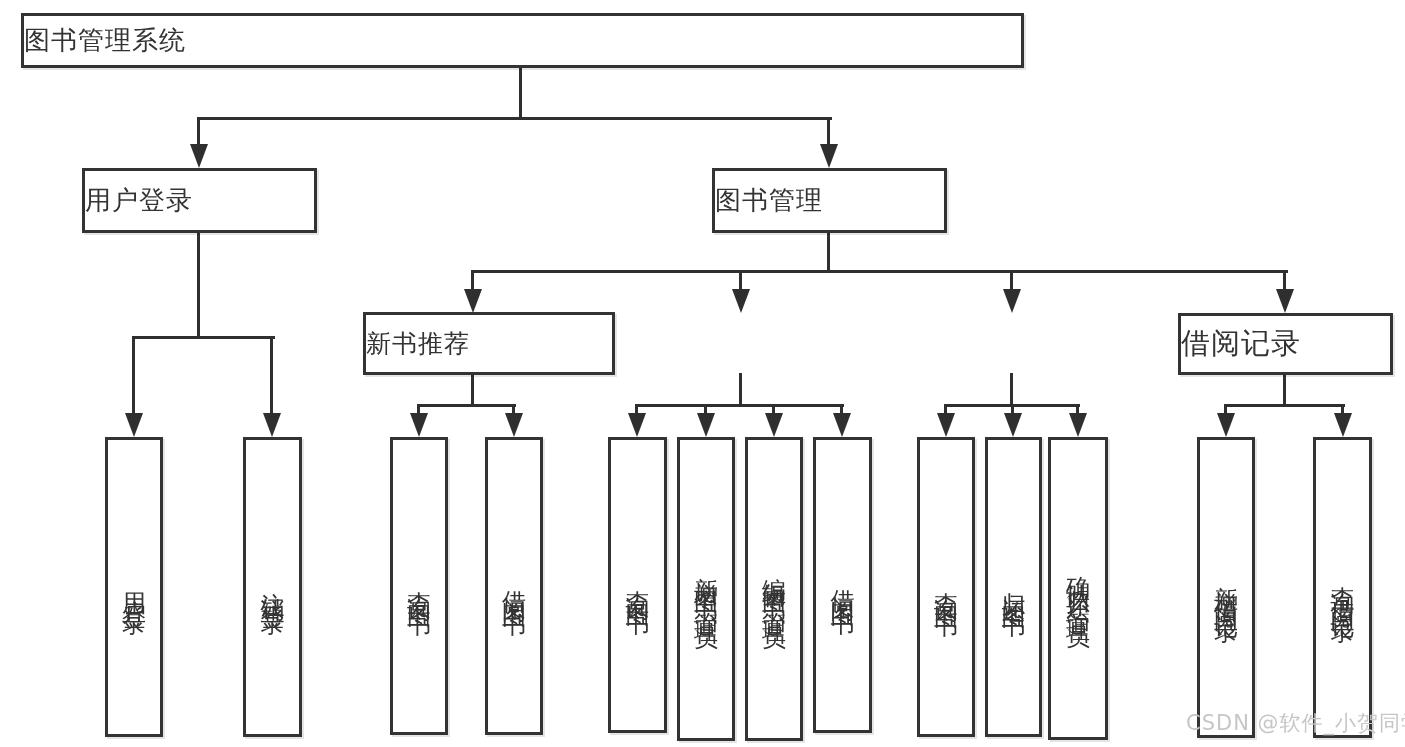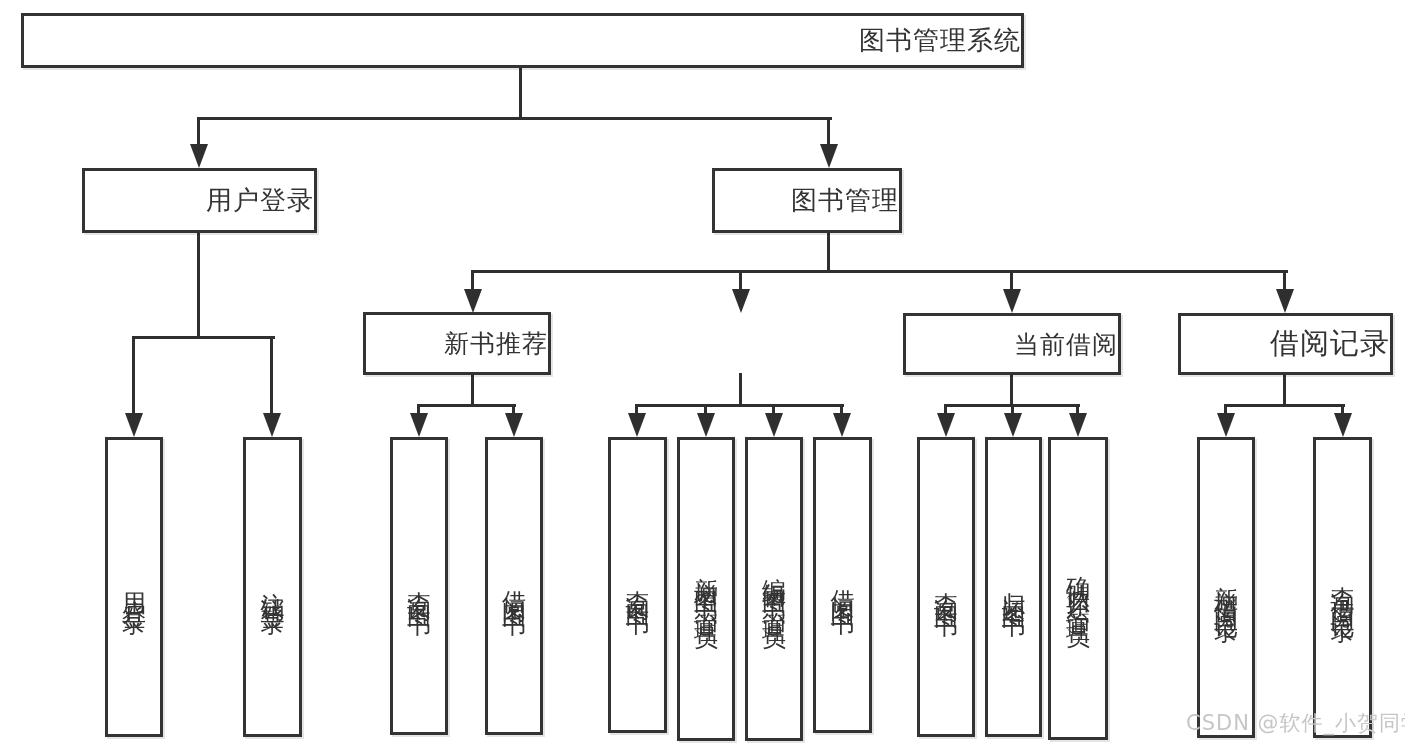--- a/index.html
+++ b/index.html
@@ -2,21 +2,21 @@
 <html><head>
 <meta charset="utf-8">
 <style>
   html,body{margin:0;padding:0;background:#fff;}
   .stage{
     position:relative;width:1405px;height:747px;background:#ffffff;
     font-family:"DejaVu Sans","Liberation Sans",sans-serif;overflow:hidden;
   }
   .hbox{
     position:absolute;box-sizing:border-box;background:#ffffff;
-    border:3px solid #333333;display:flex;align-items:center;justify-content:flex-end;
+    border:3px solid #333333;display:flex;align-items:center;justify-content:flex-start;
     font-size:26px;color:#333333;letter-spacing:1px;white-space:nowrap;
     box-shadow:2px 2px 0 rgba(0,0,0,0.10);z-index:2;
   }
   .vbox{
     position:absolute;box-sizing:border-box;background:#ffffff;
     border:3px solid #333333;display:flex;align-items:center;justify-content:center;
     box-shadow:2px 2px 0 rgba(0,0,0,0.10);z-index:2;
   }
   .vbox span{
     writing-mode:vertical-rl;text-orientation:mixed;
@@ -39,29 +39,26 @@
 
 <div class="stage">
 
   <div class="hbox" style="left:21px;top:13px;width:1003px;height:55px">
     <span>图书管理系统</span>
   </div>
 
   <div class="hbox" style="left:82px;top:168px;width:235px;height:65px">
     <span>用户登录</span>
   </div>
-  <div class="hbox" style="left:712px;top:168px;width:190px;height:65px">
+  <div class="hbox" style="left:712px;top:168px;width:235px;height:65px">
     <span>图书管理</span>
   </div>
 
-  <div class="hbox" style="left:363px;top:312px;width:188px;height:63px;font-size:25px">
+  <div class="hbox" style="left:363px;top:312px;width:252px;height:63px;font-size:25px">
     <span>新书推荐</span>
-  </div>
-  <div class="hbox" style="left:903px;top:313px;width:218px;height:62px;font-size:25px">
-    <span>当前借阅</span>
   </div>
   <div class="hbox" style="left:1178px;top:313px;width:215px;height:62px;font-size:29px">
     <span>借阅记录</span>
   </div>
 
   <div class="vbox" style="left:105px;top:437px;width:58px;height:300px">
     <span>用户登录</span>
   </div>
   <div class="vbox" style="left:243px;top:437px;width:59px;height:300px">
     <span>注销登录</span>

